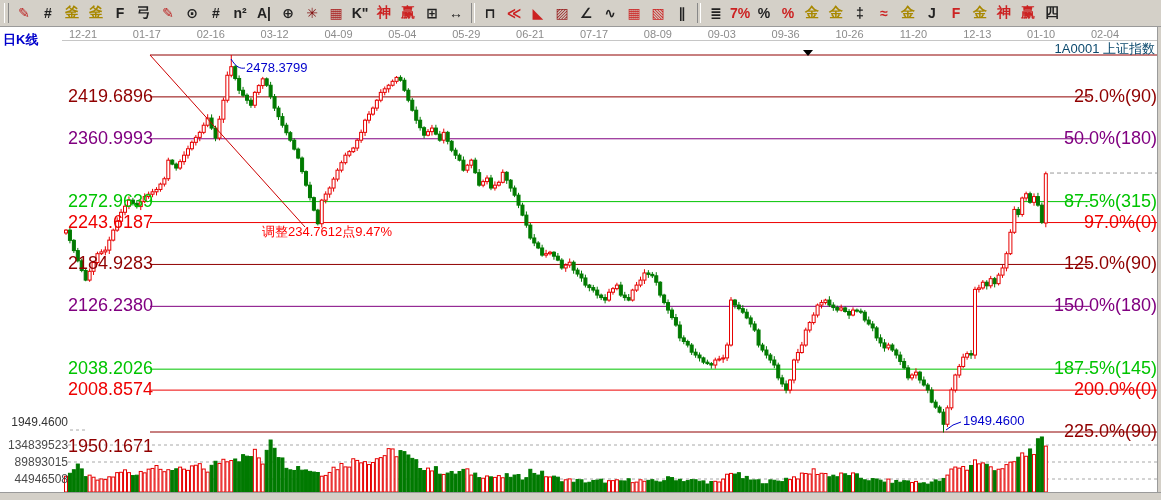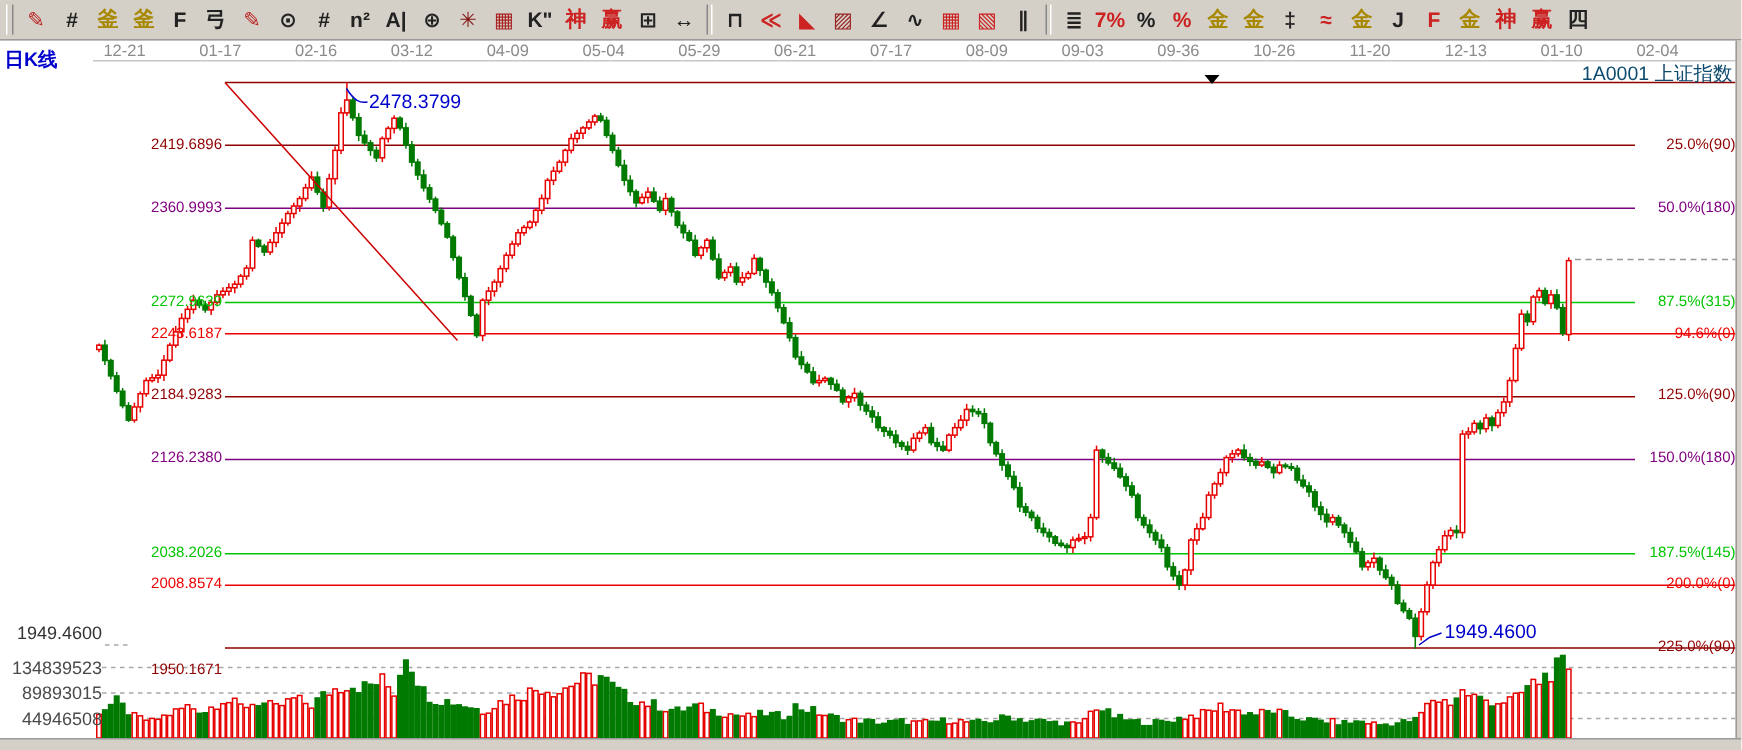--- a/index.html
+++ b/index.html
@@ -10,21 +10,21 @@
            border-bottom:1px solid #9a9a9a;display:flex;align-items:center;box-sizing:border-box;}
   .grip{width:3px;height:20px;border-left:1px solid #fff;border-right:1px solid #888;margin:0 3px 0 4px;}
   .tb-sep{width:2px;height:20px;border-left:1px solid #888;border-right:1px solid #fff;margin:0 3px;}
   .tbi{width:24px;height:22px;display:flex;align-items:center;justify-content:center;
        font-size:14px;font-weight:bold;cursor:pointer;user-select:none;}
   
   .date-label{position:absolute;top:28px;font-size:11px;color:#8b8b8b;transform:translateX(-50%);white-space:nowrap;}
   #date-rule{position:absolute;left:62px;top:40px;width:1095px;height:0;border-top:1px solid #c6c6c6;}
   #kline-label{position:absolute;left:3px;top:31px;font-size:13px;font-weight:bold;color:#0000cc;}
   #symbol-title{position:absolute;right:6px;top:40px;font-size:13px;color:#0c4a6e;white-space:nowrap;}
-  .lvl-label{position:absolute;font-size:10px;line-height:13px;white-space:nowrap;}
+  .lvl-label{position:absolute;font-size:18px;line-height:13px;white-space:nowrap;}
   .lvl-left{width:80px;left:68px;text-align:right;}
   .lvl-right{width:110px;left:1047px;text-align:right;}
   .vol-label{position:absolute;width:60px;left:8px;text-align:right;font-size:12px;line-height:12px;color:#4a4a4a;}
   #pane-low-label{position:absolute;width:60px;left:8px;top:415px;text-align:right;font-size:12px;color:#333;}
   #ann-high{position:absolute;left:246px;top:60px;font-size:13px;color:#0000cc;}
   #ann-low{position:absolute;left:963px;top:413px;font-size:13px;color:#0000cc;}
   #ann-retrace{position:absolute;left:262px;top:223px;font-size:13px;color:#ff0000;}
   #marker-triangle{position:absolute;left:803px;top:50px;width:0;height:0;
       border-left:5px solid transparent;border-right:5px solid transparent;border-top:6px solid #000;}
   #right-border{position:absolute;left:1157px;top:27px;width:4px;height:465px;background:#d4d0c8;border-left:1px solid #9a9a9a;}
@@ -855,20 +855,21 @@
       <path d="M231,59 C236,67 240,69 245,68" stroke="#0000cc" fill="none" stroke-width="1"></path>
       <path d="M946,430 L953,425 L961,422" stroke="#0000cc" fill="none" stroke-width="1"></path>
     </svg>
 
   <div id="kline-label">日K线</div>
   <div id="date-rule"></div>
   <div id="symbol-title">1A0001 上证指数</div>
 
   <div id="ann-high">2478.3799</div>
   <div id="ann-low">1949.4600</div>
+  <div id="ann-retrace">调整234.7612点9.47%</div>
   <div id="pane-low-label">1949.4600</div>
 
   <div id="marker-triangle"></div>
   <div id="right-border"></div>
   <div id="bottom-strip"></div>
 <div class="date-label" style="left: 83px;">12-21</div>
     <div class="date-label" style="left: 146.875px;">01-17</div>
     <div class="date-label" style="left: 210.75px;">02-16</div>
     <div class="date-label" style="left: 274.625px;">03-12</div>
     <div class="date-label" style="left: 338.5px;">04-09</div>
@@ -884,21 +885,21 @@
     <div class="date-label" style="left: 977.25px;">12-13</div>
     <div class="date-label" style="left: 1041.12px;">01-10</div>
     <div class="date-label" style="left: 1105px;">02-04</div>
     <div class="lvl-label lvl-left" style="top: 89.8889px; color: rgb(144, 0, 0);">2419.6896</div>
     <div class="lvl-label lvl-right" style="top: 89.8889px; color: rgb(144, 0, 0);">25.0%(90)</div>
     <div class="lvl-label lvl-left" style="top: 131.778px; color: rgb(128, 0, 128);">2360.9993</div>
     <div class="lvl-label lvl-right" style="top: 131.778px; color: rgb(128, 0, 128);">50.0%(180)</div>
     <div class="lvl-label lvl-left" style="top: 194.611px; color: rgb(0, 196, 0);">2272.9639</div>
     <div class="lvl-label lvl-right" style="top: 194.611px; color: rgb(0, 196, 0);">87.5%(315)</div>
     <div class="lvl-label lvl-left" style="top: 215.556px; color: rgb(238, 0, 0);">2243.6187</div>
-    <div class="lvl-label lvl-right" style="top: 215.556px; color: rgb(238, 0, 0);">94.6%(0)</div>
+    <div class="lvl-label lvl-right" style="top: 215.556px; color: rgb(238, 0, 0);">97.0%(0)</div>
     <div class="lvl-label lvl-left" style="top: 257.444px; color: rgb(144, 0, 0);">2184.9283</div>
     <div class="lvl-label lvl-right" style="top: 257.444px; color: rgb(144, 0, 0);">125.0%(90)</div>
     <div class="lvl-label lvl-left" style="top: 299.333px; color: rgb(128, 0, 128);">2126.2380</div>
     <div class="lvl-label lvl-right" style="top: 299.333px; color: rgb(128, 0, 128);">150.0%(180)</div>
     <div class="lvl-label lvl-left" style="top: 362.167px; color: rgb(0, 196, 0);">2038.2026</div>
     <div class="lvl-label lvl-right" style="top: 362.167px; color: rgb(0, 196, 0);">187.5%(145)</div>
     <div class="lvl-label lvl-left" style="top: 383.111px; color: rgb(238, 0, 0);">2008.8574</div>
     <div class="lvl-label lvl-right" style="top: 383.111px; color: rgb(238, 0, 0);">200.0%(0)</div>
     <div class="lvl-label lvl-left" style="top: 440px; color: rgb(144, 0, 0);">1950.1671</div>
     <div class="lvl-label lvl-right" style="top: 425px; color: rgb(144, 0, 0);">225.0%(90)</div>

